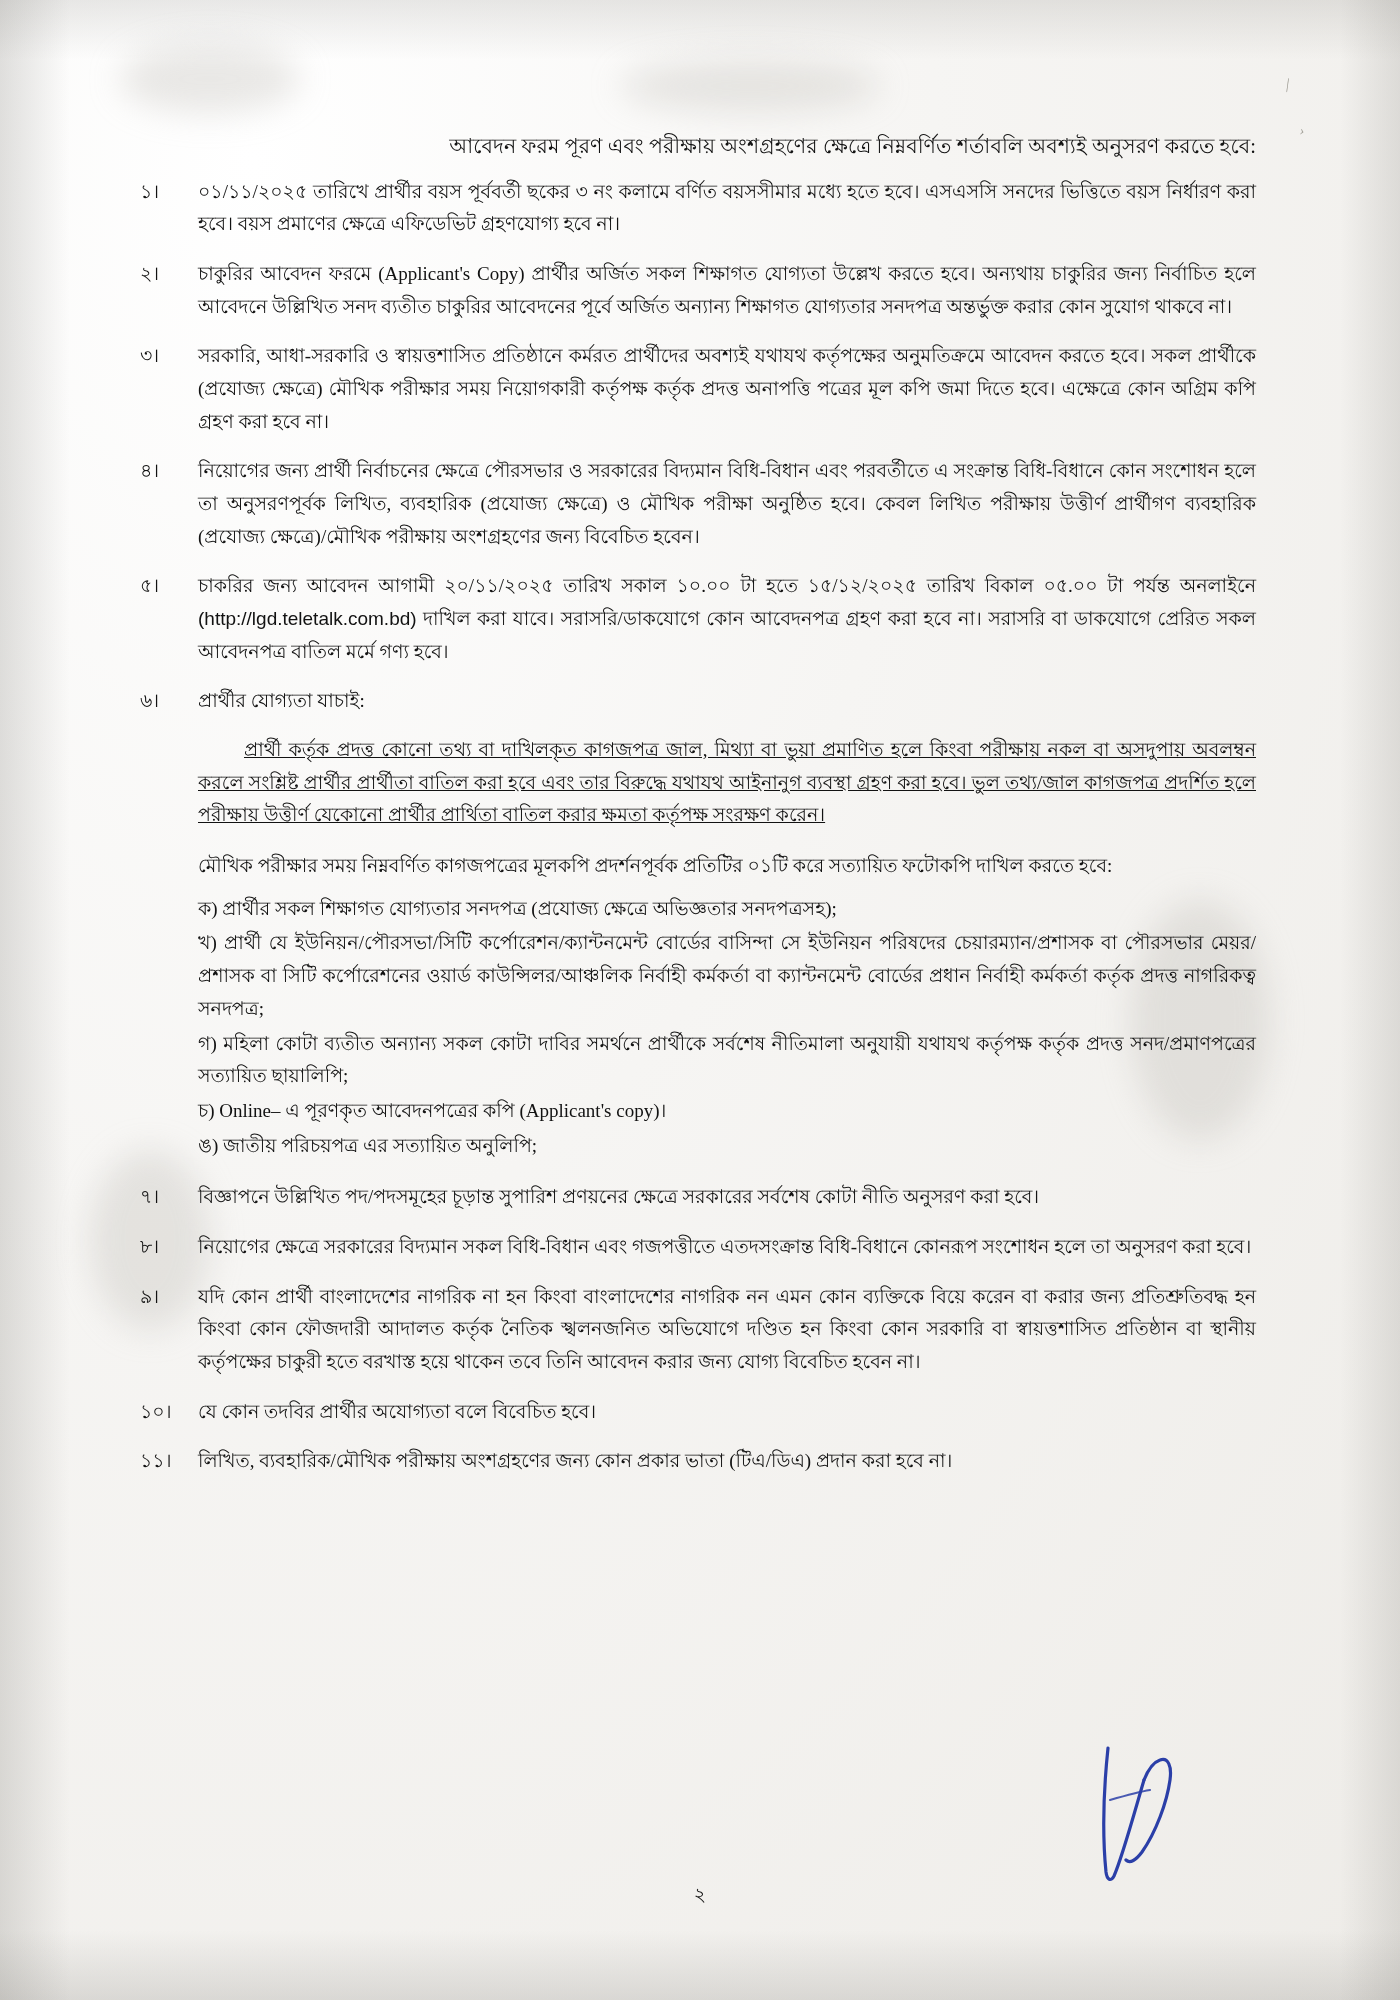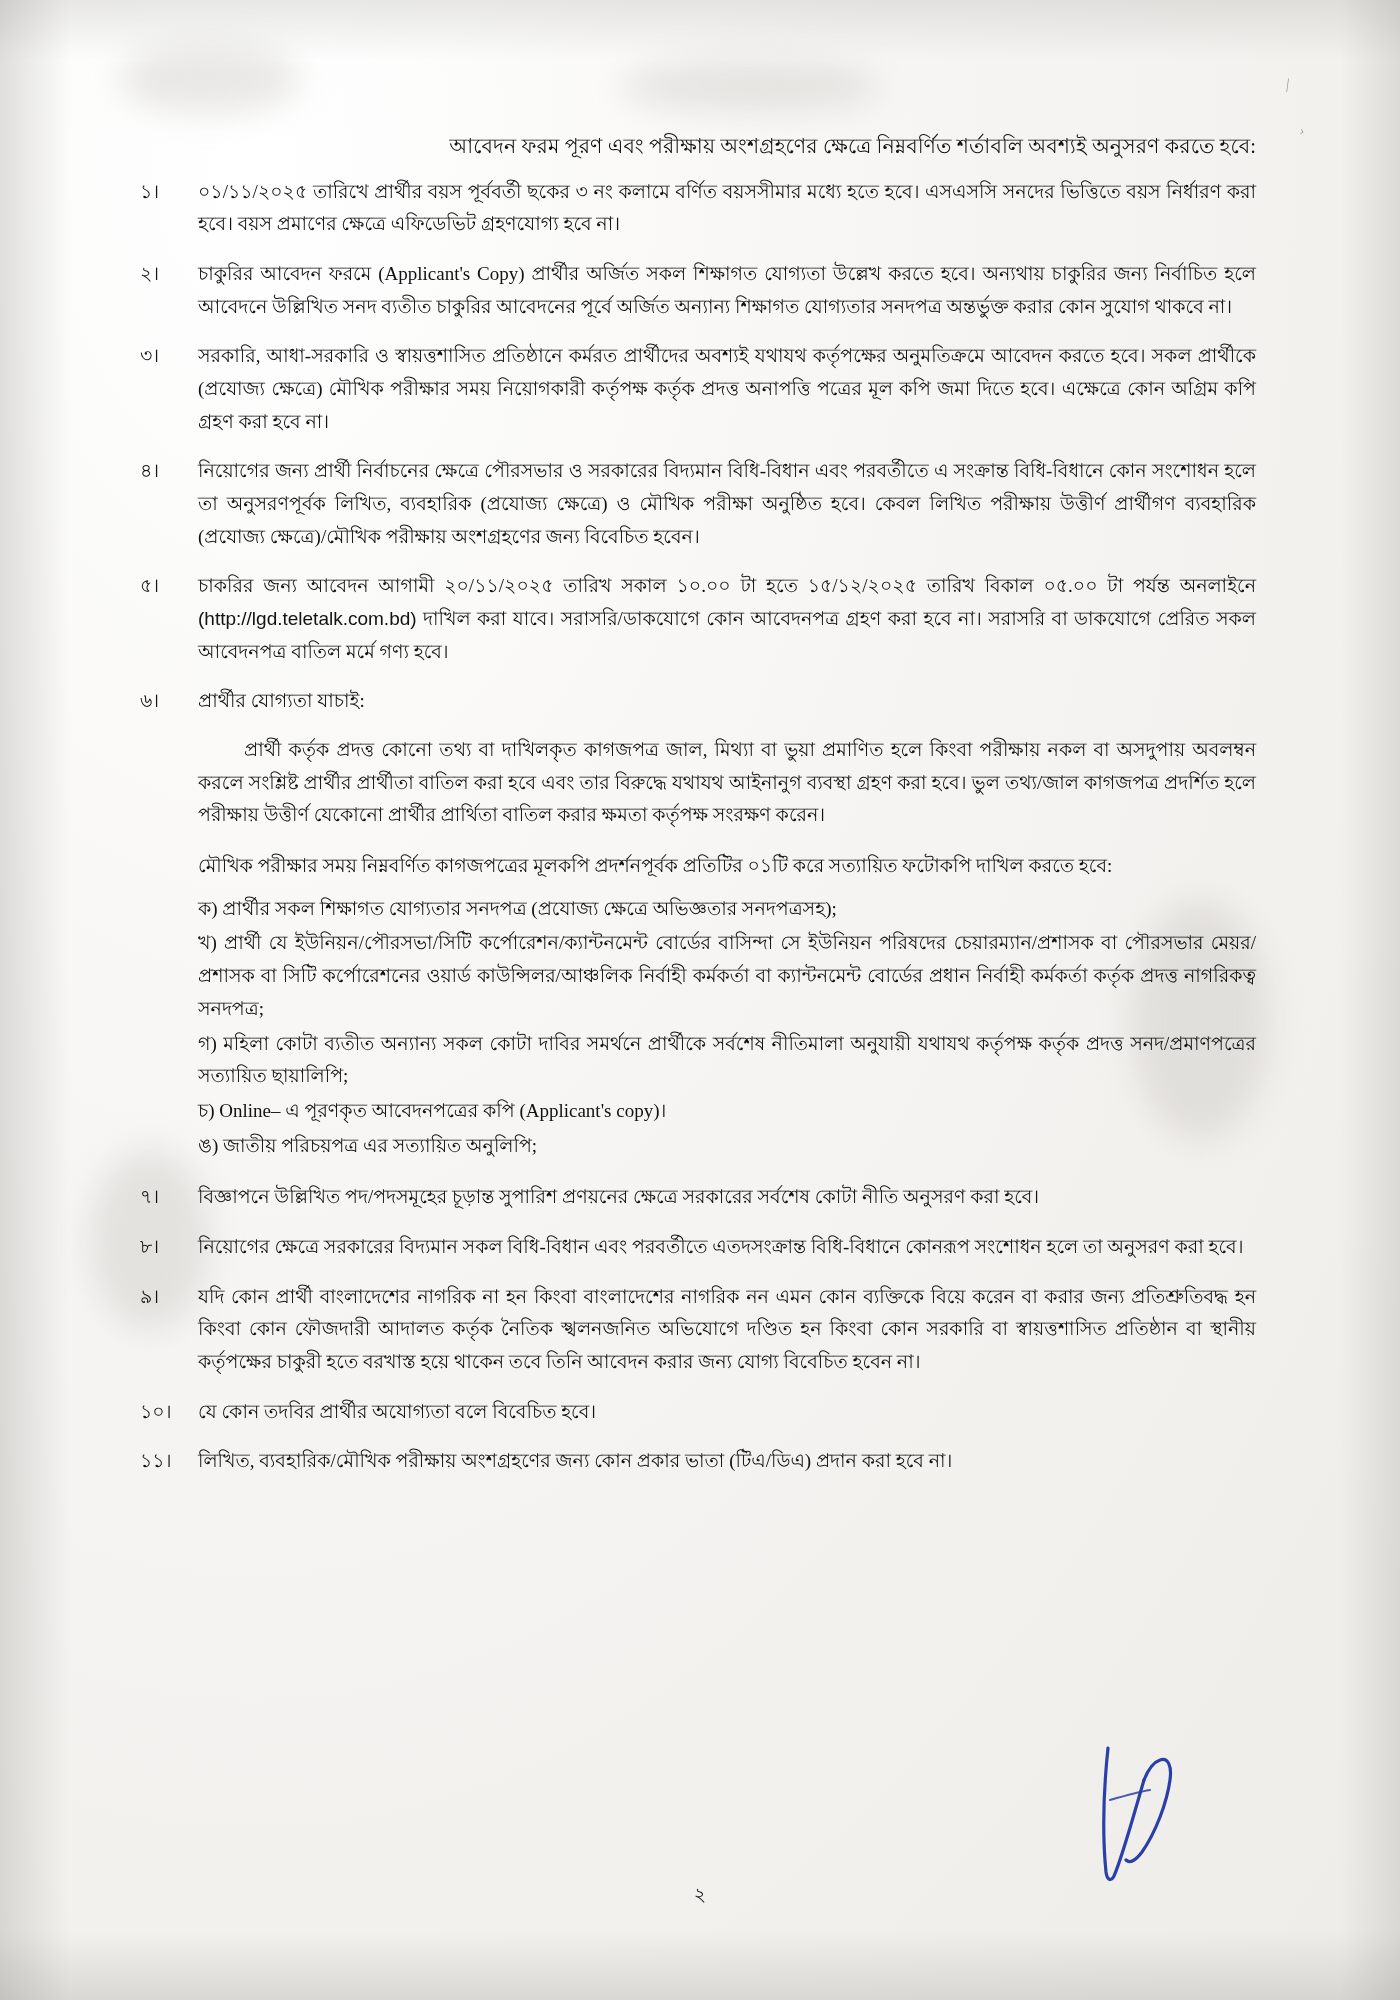--- a/index.html
+++ b/index.html
@@ -71,20 +71,21 @@
     text-justify: inter-word;
     hyphens: none;
   }
   .no-justify { text-align: left !important; }
   .para-indent {
     text-indent: 46px;
     text-align: justify;
     font-size: 19px;
     line-height: 1.72;
     margin: 16px 0 0 0;
+    text-decoration: underline;
   }
   .sub-intro {
     font-size: 19px;
     line-height: 1.72;
     text-align: justify;
     margin: 18px 0 10px 0;
   }
   .sub-list {
     margin: 0;
     padding: 0;
@@ -202,21 +203,21 @@
       </div>
     </div>
 
     <div class="clause">
       <div class="clause-num">৭।</div>
       <div class="clause-body no-justify">বিজ্ঞাপনে উল্লিখিত পদ/পদসমূহের চূড়ান্ত সুপারিশ প্রণয়নের ক্ষেত্রে সরকারের সর্বশেষ কোটা নীতি অনুসরণ করা হবে।</div>
     </div>
 
     <div class="clause">
       <div class="clause-num">৮।</div>
-      <div class="clause-body">নিয়োগের ক্ষেত্রে সরকারের বিদ্যমান সকল বিধি-বিধান এবং পরবর্তীতে এতদসংক্রান্ত বিধি-বিধানে কোনরূপ সংশোধন হলে তা অনুসরণ করা হবে।</div>
+      <div class="clause-body">নিয়োগের ক্ষেত্রে সরকারের বিদ্যমান সকল বিধি-বিধান এবং গজপত্তীতে এতদসংক্রান্ত বিধি-বিধানে কোনরূপ সংশোধন হলে তা অনুসরণ করা হবে।</div>
     </div>
 
     <div class="clause">
       <div class="clause-num">৯।</div>
       <div class="clause-body">যদি কোন প্রার্থী বাংলাদেশের নাগরিক না হন কিংবা বাংলাদেশের নাগরিক নন এমন কোন ব্যক্তিকে বিয়ে করেন বা করার জন্য প্রতিশ্রুতিবদ্ধ হন কিংবা কোন ফৌজদারী আদালত কর্তৃক নৈতিক স্খলনজনিত অভিযোগে দণ্ডিত হন কিংবা কোন সরকারি বা স্বায়ত্তশাসিত প্রতিষ্ঠান বা স্থানীয় কর্তৃপক্ষের চাকুরী হতে বরখাস্ত হয়ে থাকেন তবে তিনি আবেদন করার জন্য যোগ্য বিবেচিত হবেন না।</div>
     </div>
 
     <div class="clause">
       <div class="clause-num">১০।</div>
       <div class="clause-body no-justify">যে কোন তদবির প্রার্থীর অযোগ্যতা বলে বিবেচিত হবে।</div>

